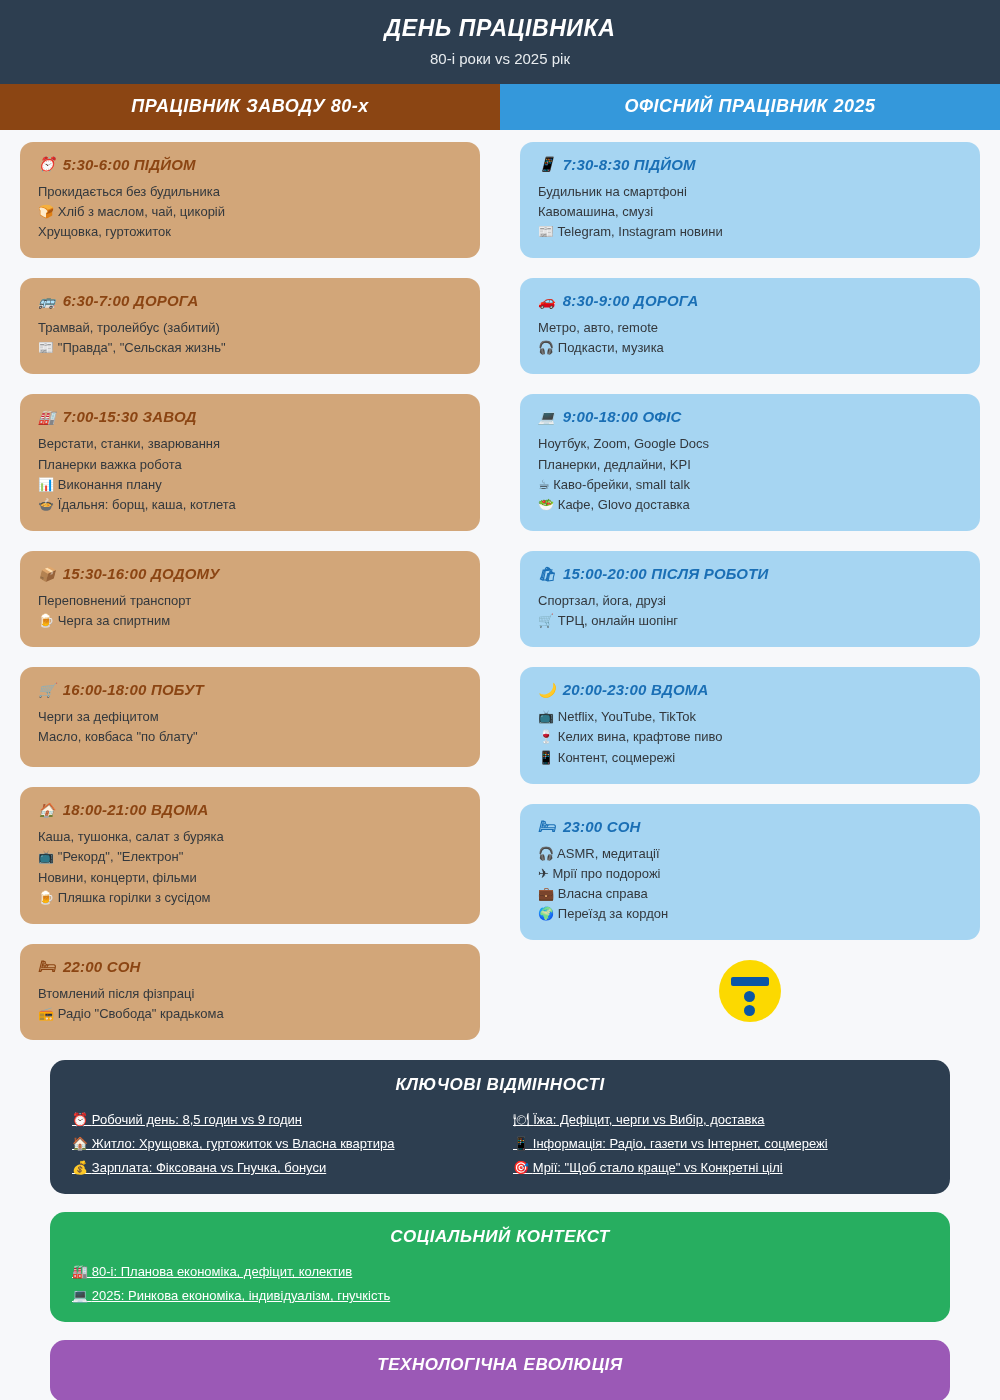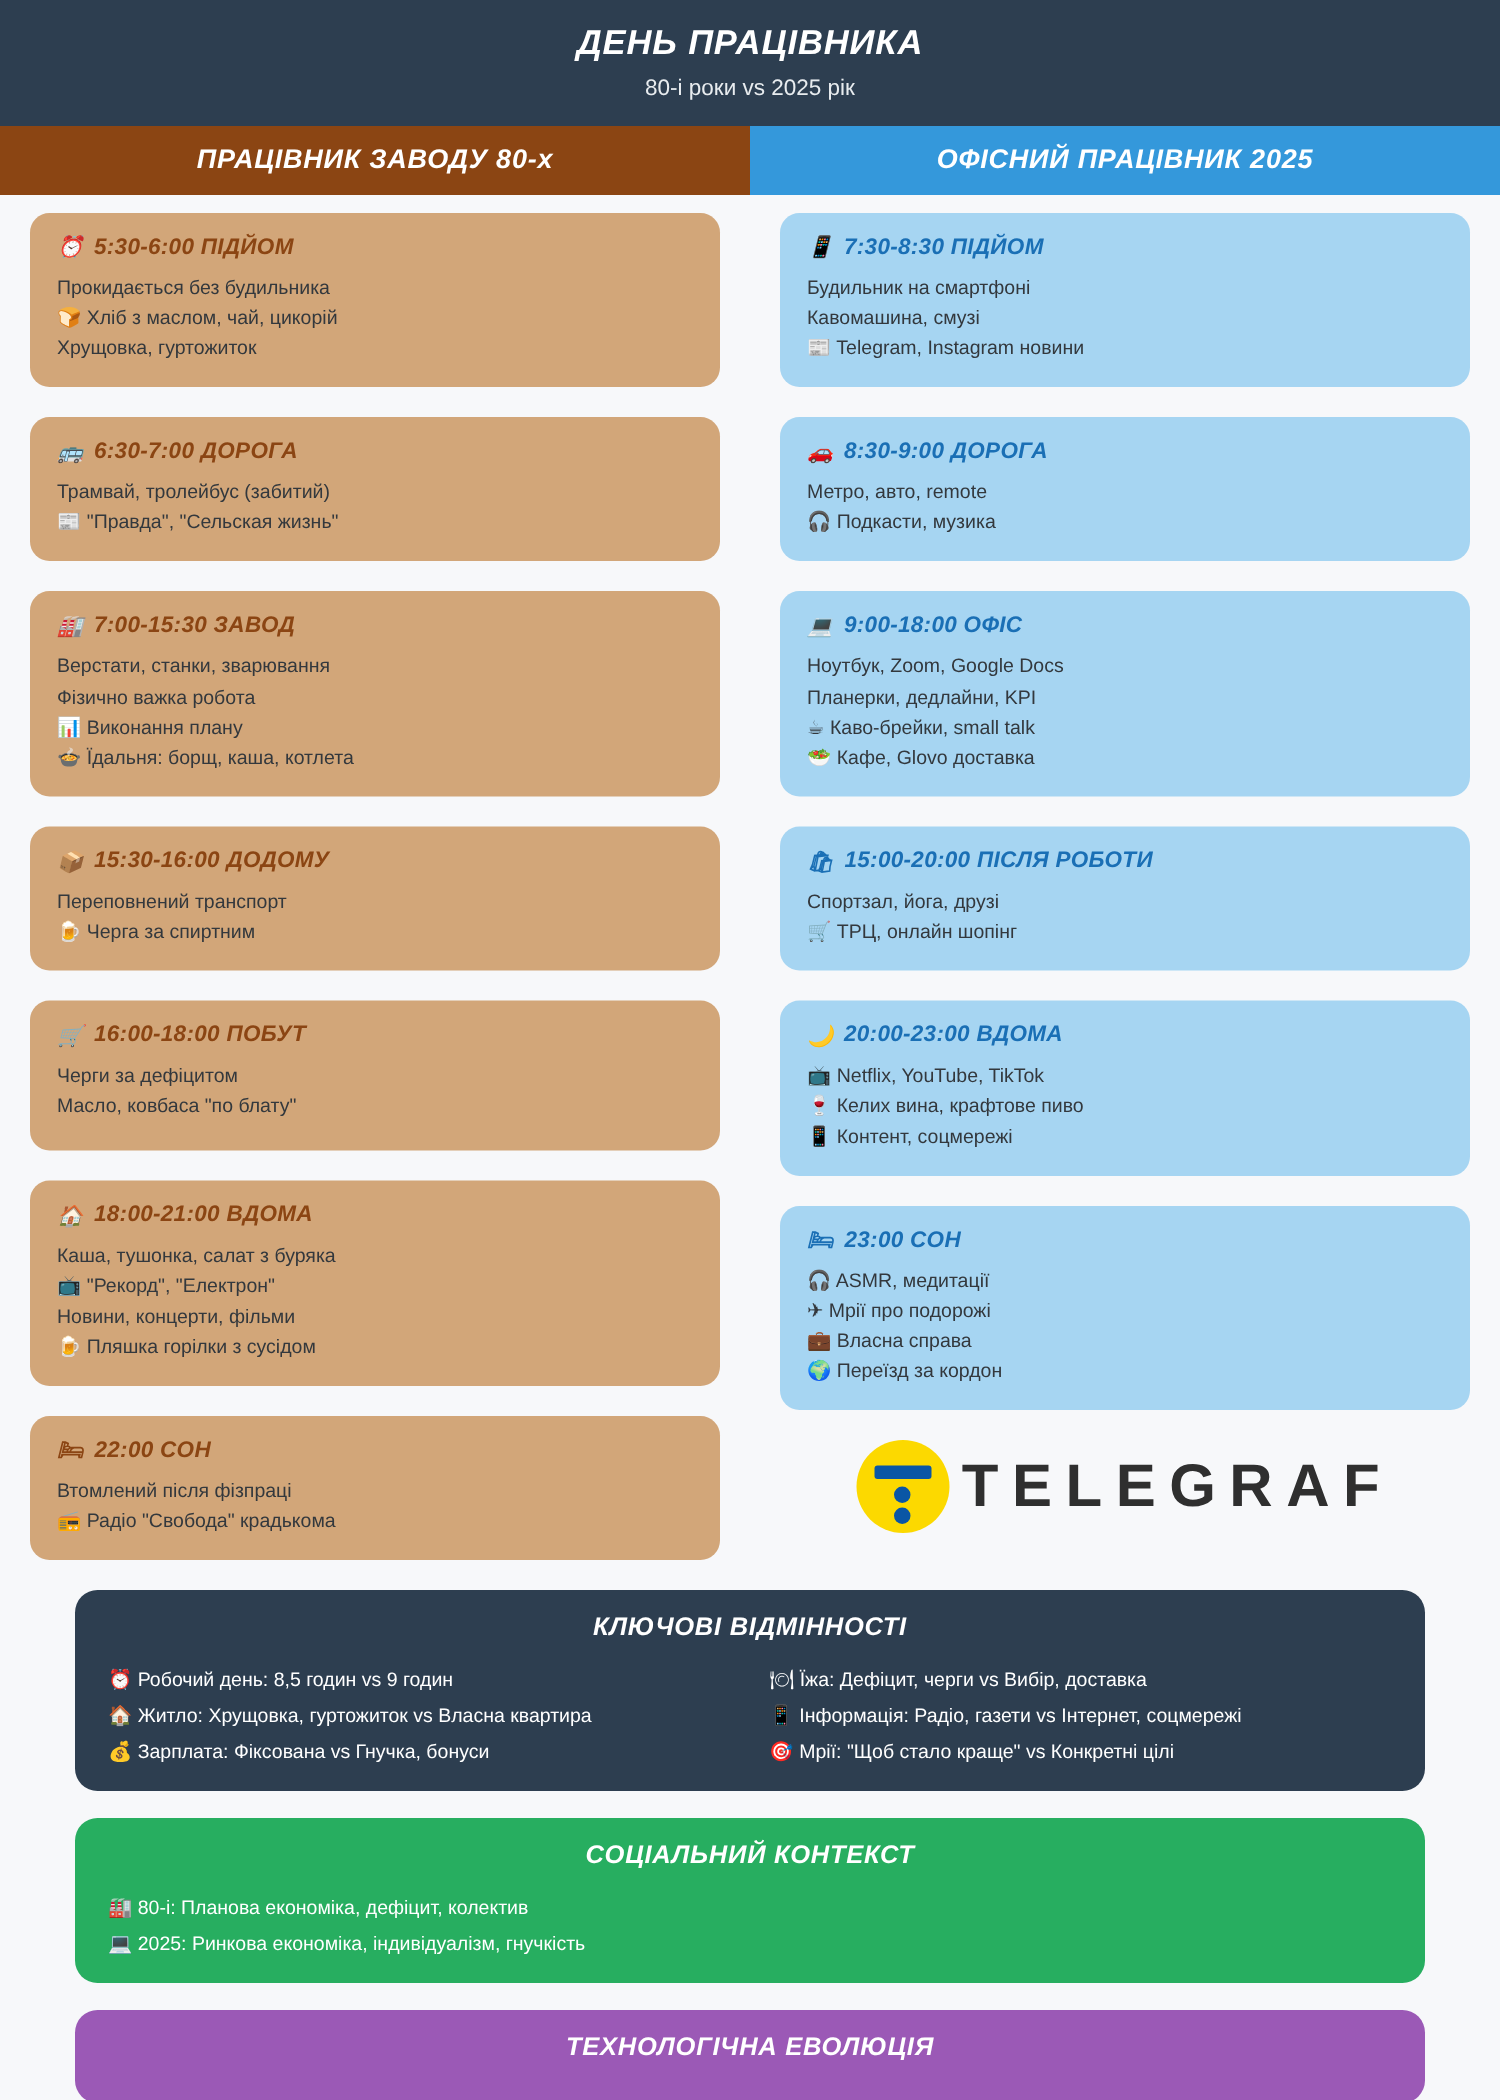--- a/index.html
+++ b/index.html
@@ -163,20 +163,21 @@
     font-weight: bold;
     font-style: italic;
     letter-spacing: 0.5px;
     margin-bottom: 13px;
   }
   .panel-line {
     color: #ffffff;
     font-size: 13px;
     line-height: 1.85;
     white-space: nowrap;
+    text-decoration: underline;
   }
   .panel.dark   { background: #2d3e50; }
   .panel.green  { background: #27ae60; }
   .panel.purple { background: #9b59b6; }
 
   .two-col {
     display: grid;
     grid-template-columns: 1fr 1fr;
     column-gap: 26px;
   }
@@ -214,21 +215,21 @@
           </div>
           <div class="card-line"><span>Трамвай, тролейбус (забитий)</span></div>
           <div class="card-line"><span class="ico">📰 </span><span>"Правда", "Сельская жизнь"</span></div>
         </div>
         <div class="card brown" style="min-height: 122px;">
           <div class="card-title">
             <span class="ico">🏭</span>
             <span>7:00-15:30 ЗАВОД</span>
           </div>
           <div class="card-line"><span>Верстати, станки, зварювання</span></div>
-          <div class="card-line"><span>Фізично важка робота</span></div>
+          <div class="card-line"><span>Планерки важка робота</span></div>
           <div class="card-line"><span class="ico">📊 </span><span>Виконання плану</span></div>
           <div class="card-line"><span class="ico">🍲 </span><span>Їдальня: борщ, каша, котлета</span></div>
         </div>
         <div class="card brown" style="min-height: 60px;">
           <div class="card-title">
             <span class="ico">📦</span>
             <span>15:30-16:00 ДОДОМУ</span>
           </div>
           <div class="card-line"><span>Переповнений транспорт</span></div>
           <div class="card-line"><span class="ico">🍺 </span><span>Черга за спиртним</span></div>
@@ -315,21 +316,20 @@
           <div class="card-line"><span class="ico">✈ </span><span>Мрії про подорожі</span></div>
           <div class="card-line"><span class="ico">💼 </span><span>Власна справа</span></div>
           <div class="card-line"><span class="ico">🌍 </span><span>Переїзд за кордон</span></div>
         </div>
         <div class="logo-wrap">
         <div class="logo-mark">
           <div class="bar"></div>
           <div class="dot1"></div>
           <div class="dot2"></div>
         </div>
-        <div class="logo-word">TELEGRAF</div>
       </div>
       </div>
   </div>
 
   <div class="panels">
 
     <div class="panel dark">
       <div class="panel-title">КЛЮЧОВІ ВІДМІННОСТІ</div>
       <div class="two-col">
         <div id="kd-left">

